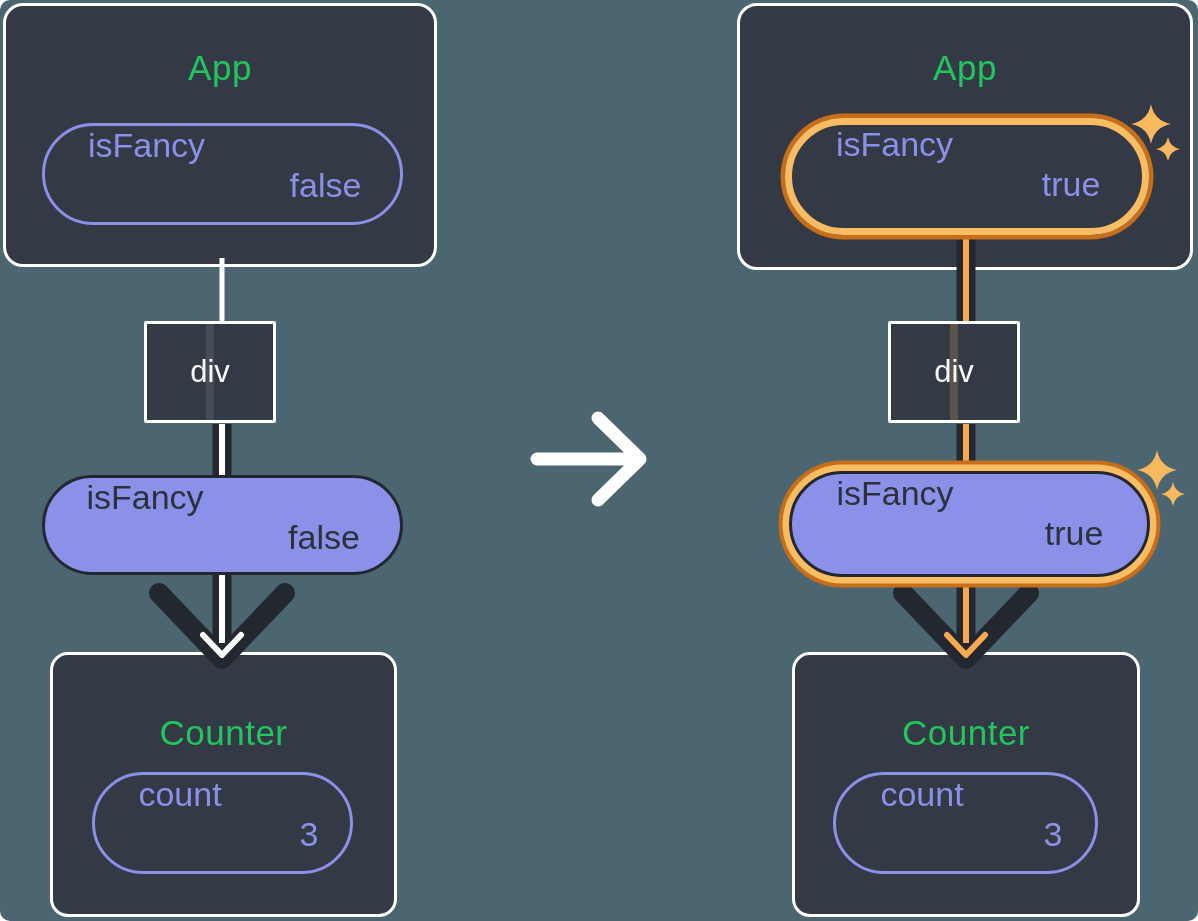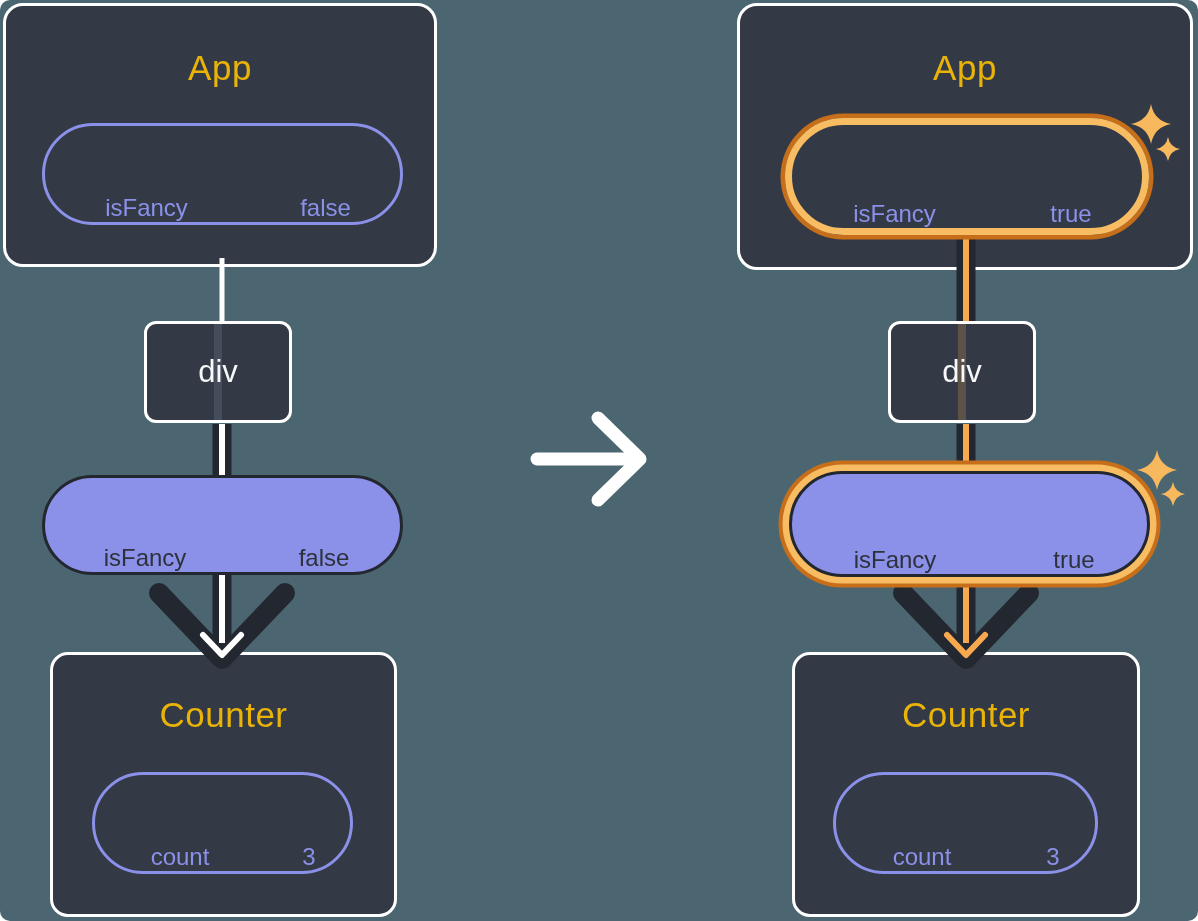--- a/index.html
+++ b/index.html
@@ -11,47 +11,47 @@
   svg.layer{position:absolute;left:0;top:0;pointer-events:none;}
   #connector-layer{z-index:2;}
   #fx-layer{z-index:6;}
 
   .node{
     position:absolute;background:#333a45;border:3.5px solid #ffffff;
     box-sizing:border-box;z-index:1;text-align:center;
   }
   .big-node{border-radius:20px;}
   .node-title{
-    color:#eab308;font-size:35px;letter-spacing:.5px;font-weight:500;
+    color:#22c55e;font-size:35px;letter-spacing:.5px;font-weight:500;
   }
   .app-title{margin-top:42px;}
-  .counter-title{margin-top:40px;}
+  .counter-title{margin-top:58px;}
 
   .app-box-before{left:3px;top:3px;width:434px;height:264px;}
   .app-box-after{left:737px;top:3px;width:456px;height:267px;}
   .counter-box-before{left:50px;top:652px;width:347px;height:265px;border-radius:18px;}
   .counter-box-after{left:792px;top:652px;width:348px;height:265px;border-radius:18px;}
 
   .div-box{
-    position:absolute;width:148px;height:102px;background:#333a45;
-    border:3.5px solid #ffffff;border-radius:12px;box-sizing:border-box;
+    position:absolute;width:132px;height:102px;background:#333a45;
+    border:3.5px solid #ffffff;border-radius:2px;box-sizing:border-box;
     z-index:3;display:flex;align-items:center;justify-content:center;overflow:hidden;
   }
   .div-box-before{left:144px;top:321px;}
   .div-box-after{left:888px;top:321px;}
   .div-label{color:#f7f8fa;font-size:31px;position:relative;z-index:2;}
   .thru-stripe{
     position:absolute;top:0;bottom:0;left:50%;width:8px;margin-left:-4px;z-index:1;
   }
   .thru-stripe.white-tint{background:rgba(190,200,240,0.13);}
   .thru-stripe.orange-tint{background:rgba(248,169,80,0.22);}
 
   .pill{
     position:absolute;box-sizing:border-box;border-radius:999px;
-    display:flex;align-items:flex-end;z-index:4;font-size:24px;
+    display:flex;align-items:flex-start;z-index:4;font-size:34px;
   }
   .pill .cell{display:flex;align-items:center;justify-content:center;}
   .pill .cell.grow{flex:1;margin-top:40px;}
   .pill .divider{width:3px;}
   .purple-text{color:#8b90e8;}
   .ink-text{color:#2c313c;}
   .bold{font-weight:400;}
 
   .pill-app-before{left:42px;top:123px;width:361px;height:102px;border:3px solid #8b90e8;}
   .pill-app-before .divider{background:#8b90e8;}

